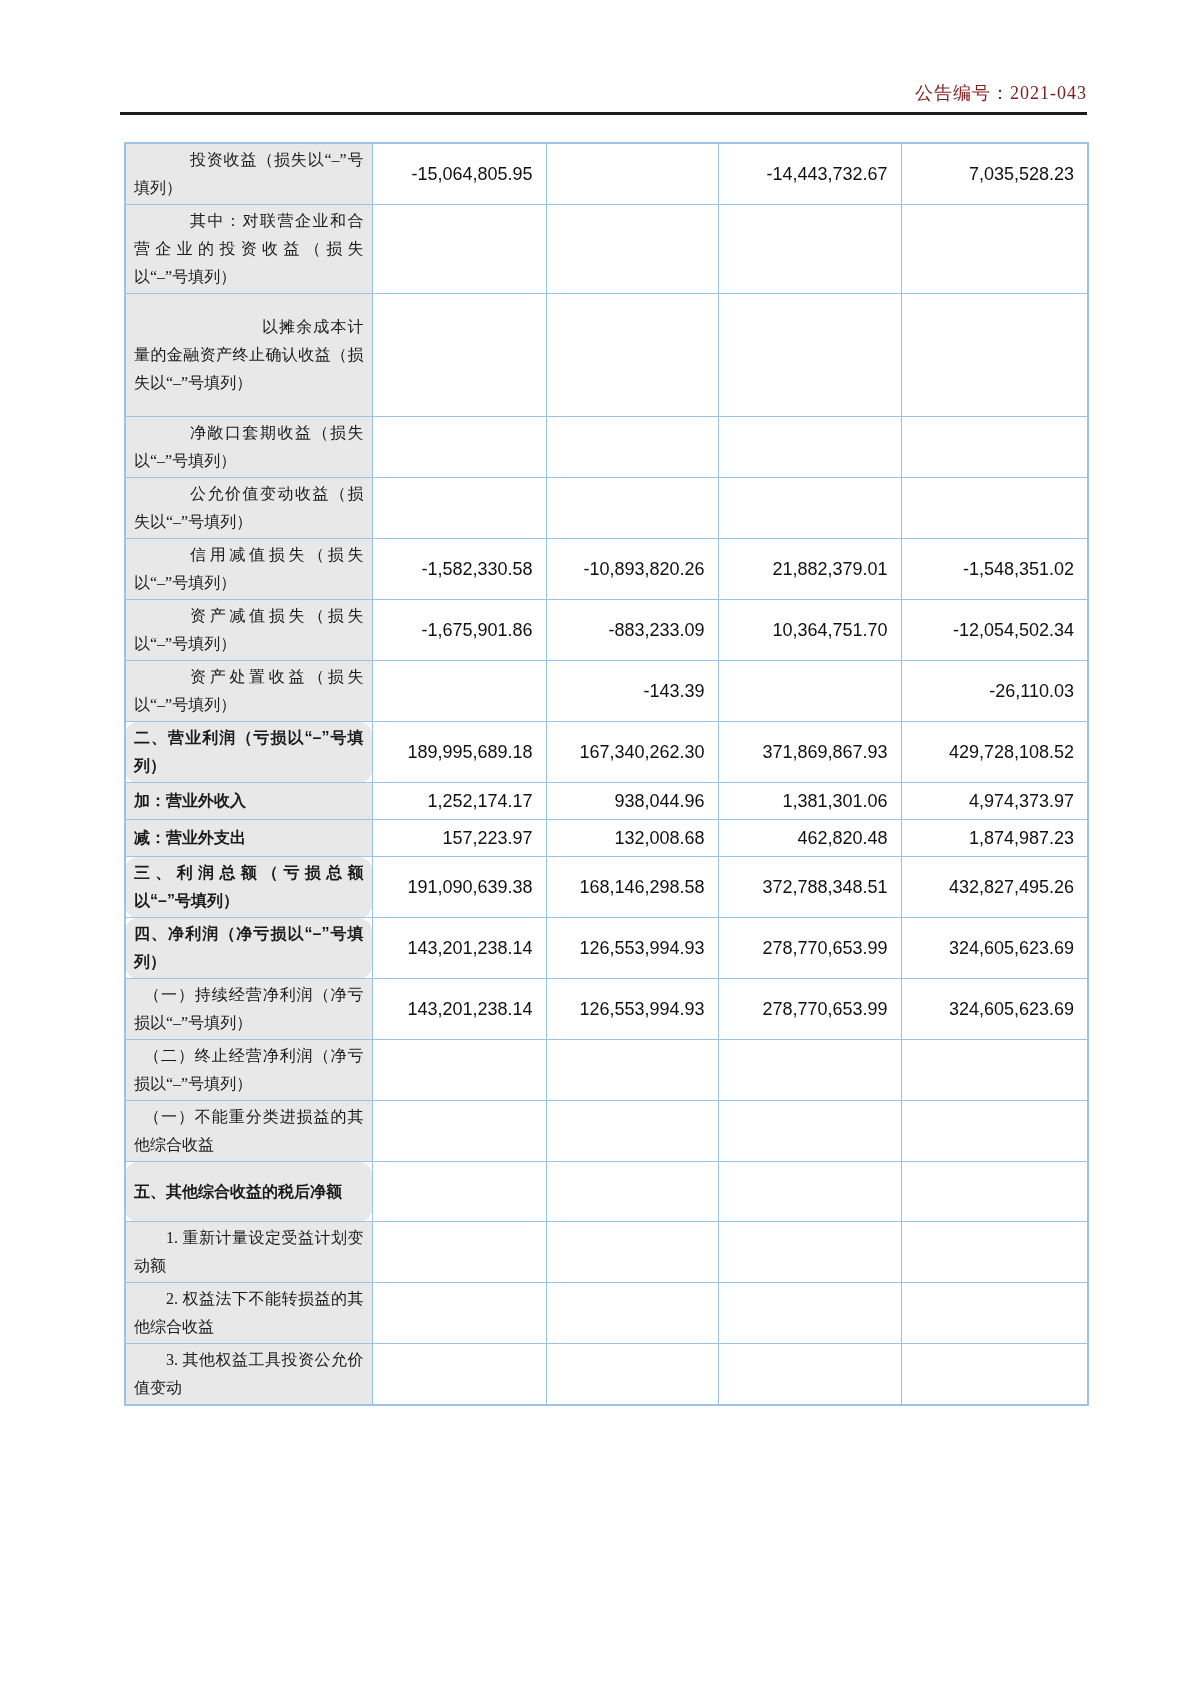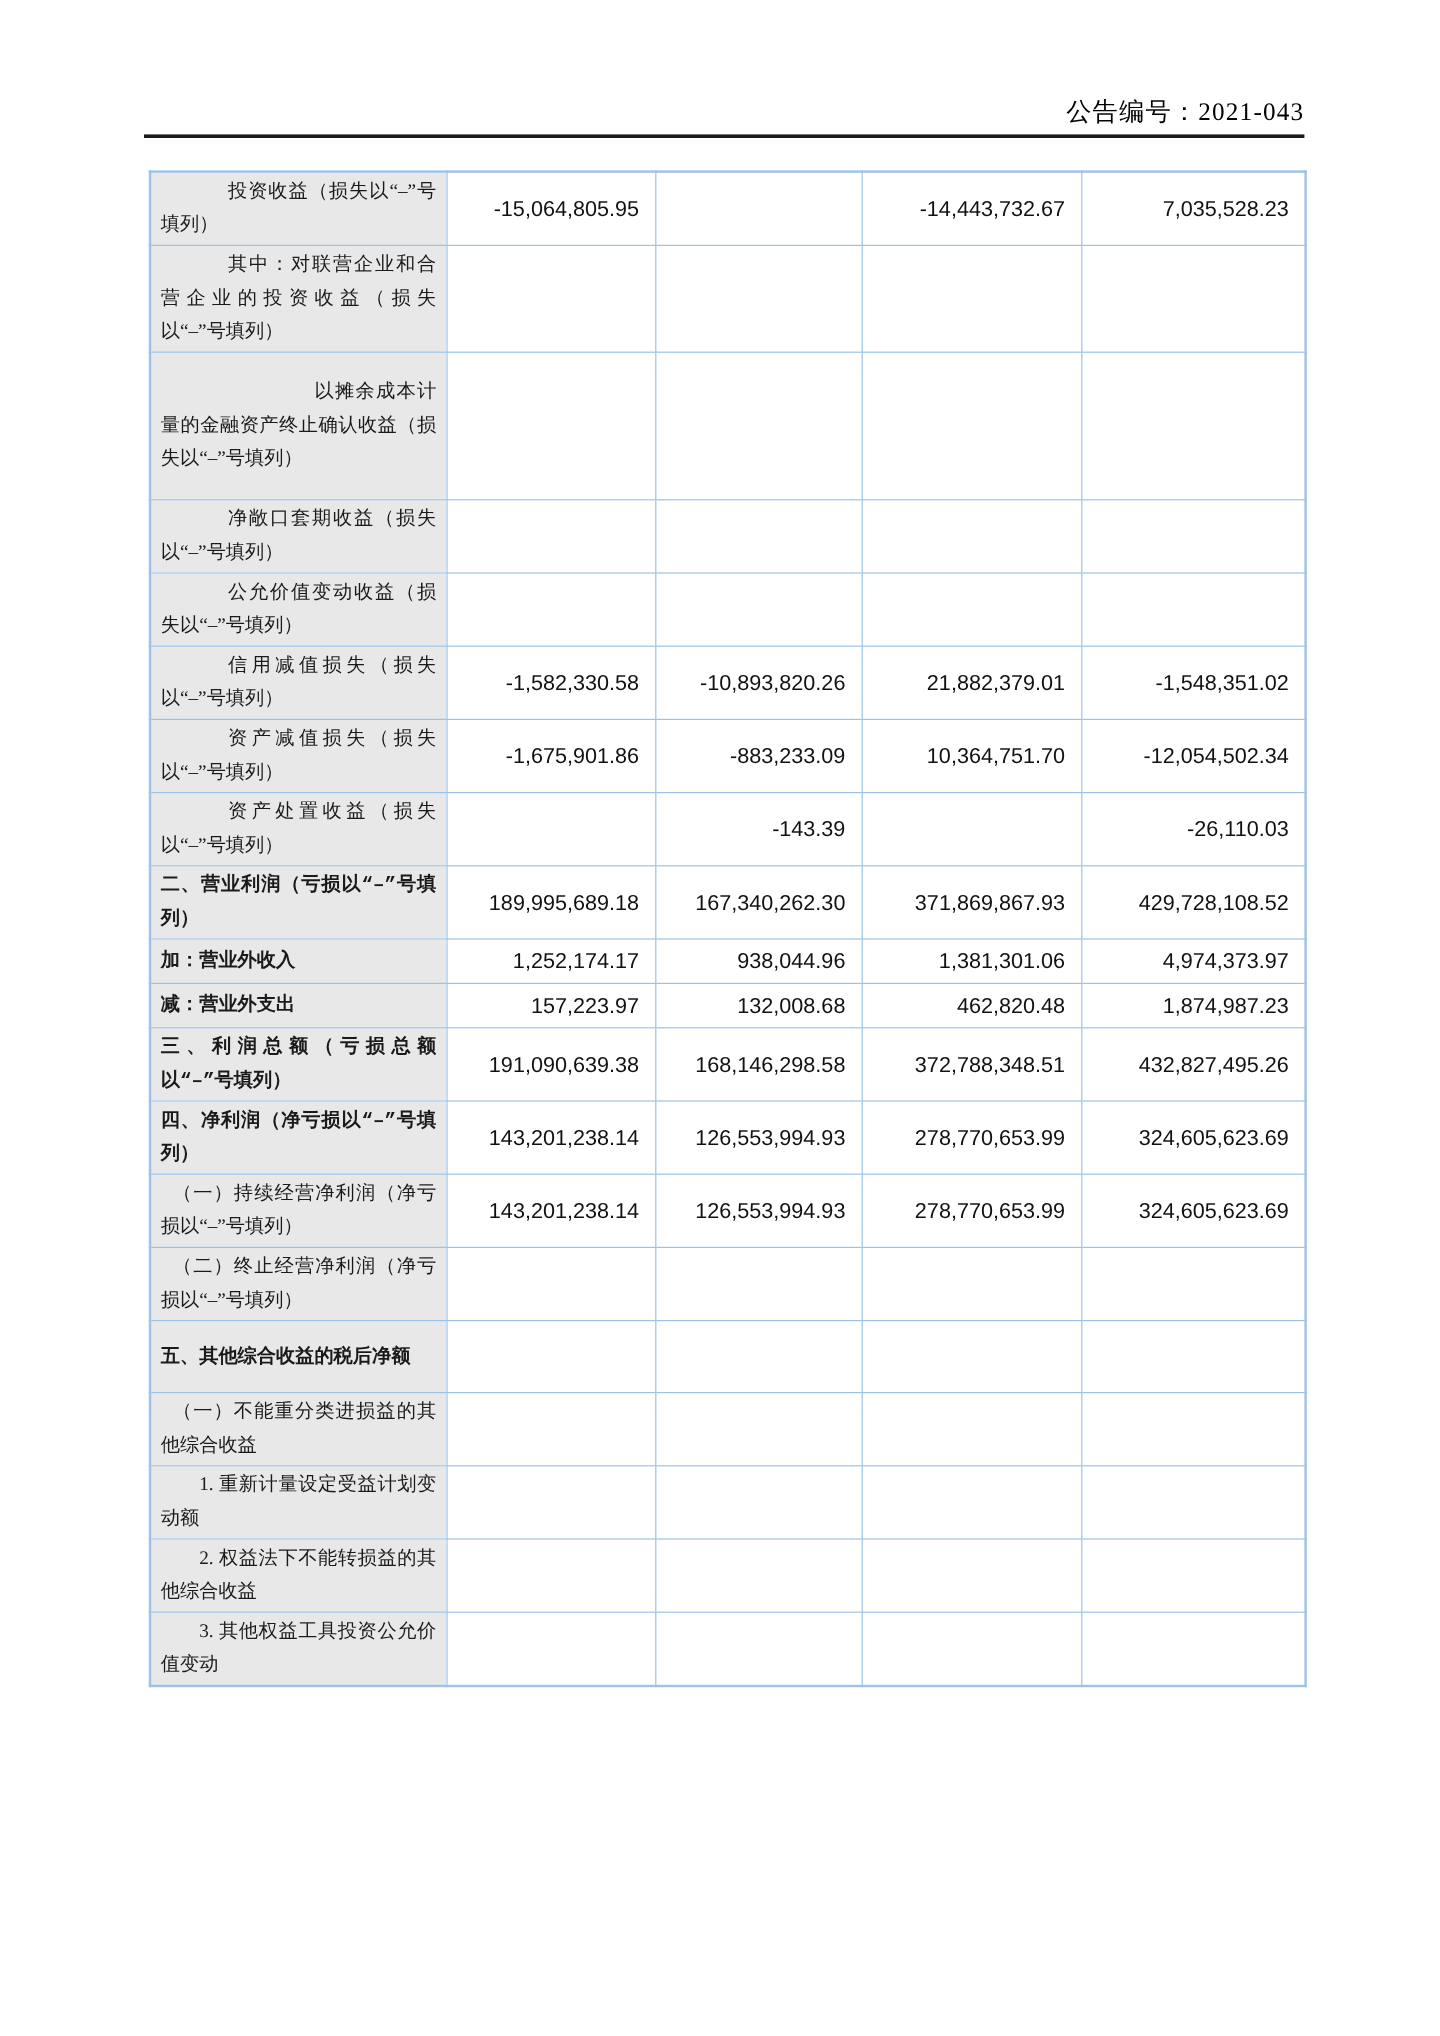--- a/index.html
+++ b/index.html
@@ -16,24 +16,24 @@
     height:1697px;
     background:#ffffff;
     overflow:hidden;
     font-family:"Liberation Serif","DejaVu Serif",serif;
     color:var(--text);
   }
   .notice{
     position:absolute;
     top:80px;
     right:113px;
-    font-size:21px;
+    font-size:18px;
     line-height:26px;
     letter-spacing:1px;
-    color:#000000;
+    color:#7f1d1d;
     white-space:nowrap;
   }
   .rule{
     position:absolute;
     top:112px;
     left:120px;
     width:967px;
     height:3px;
     background:var(--rule);
   }
@@ -55,21 +55,22 @@
     background:var(--label-bg);
     font-size:16px;
     line-height:28px;
     padding:2px 8px;
     text-align:justify;
     text-justify:inter-character;
     color:var(--text);
   }
   td.label.bold{
     font-weight:700;
-    font-family:Liberation Mono, monospace;
+    font-family:Liberation Sans, sans-serif;
+    border-radius:13px;
   }
   td.num{
     background:#ffffff;
     font-family:"Liberation Sans","DejaVu Sans",sans-serif;
     font-size:18px;
     text-align:right;
     padding:0 13px 0 4px;
     color:#111111;
     white-space:nowrap;
   }
@@ -199,28 +200,28 @@
           <td class="num">324,605,623.69</td>
         </tr>
         <tr>
           <td class="label h2 ind-small">（二）终止经营净利润（净亏损以“–”号填列）</td>
           <td class="num"></td>
           <td class="num"></td>
           <td class="num"></td>
           <td class="num"></td>
         </tr>
         <tr>
+          <td class="label h2 ind-small">（一）不能重分类进损益的其他综合收益</td>
+          <td class="num"></td>
+          <td class="num"></td>
+          <td class="num"></td>
+          <td class="num"></td>
+        </tr>
+        <tr>
           <td class="label h2 ind-none bold">五、其他综合收益的税后净额</td>
-          <td class="num"></td>
-          <td class="num"></td>
-          <td class="num"></td>
-          <td class="num"></td>
-        </tr>
-        <tr>
-          <td class="label h2 ind-small">（一）不能重分类进损益的其他综合收益</td>
           <td class="num"></td>
           <td class="num"></td>
           <td class="num"></td>
           <td class="num"></td>
         </tr>
         <tr>
           <td class="label h2 ind-list">1. 重新计量设定受益计划变动额</td>
           <td class="num"></td>
           <td class="num"></td>
           <td class="num"></td>

